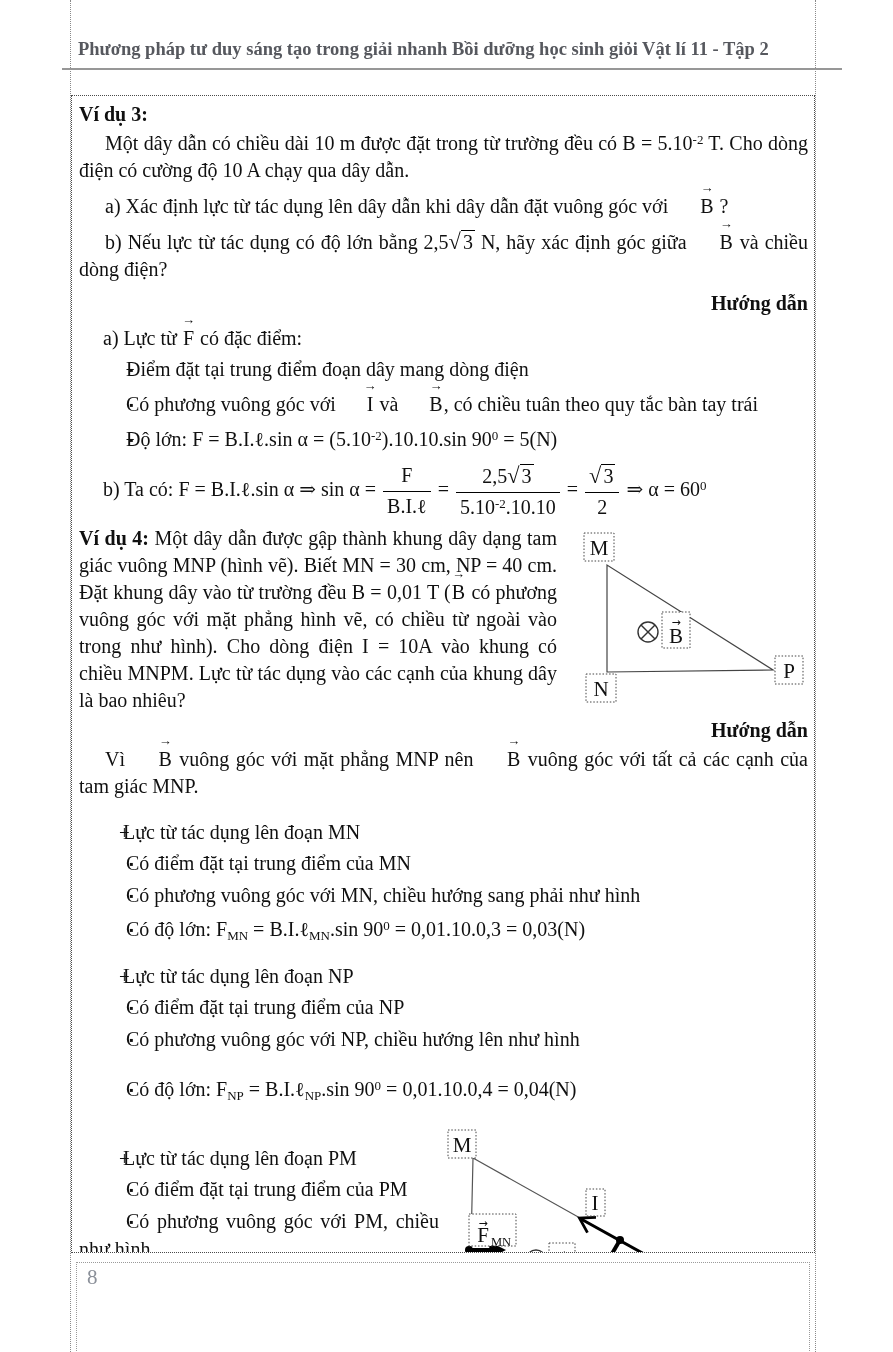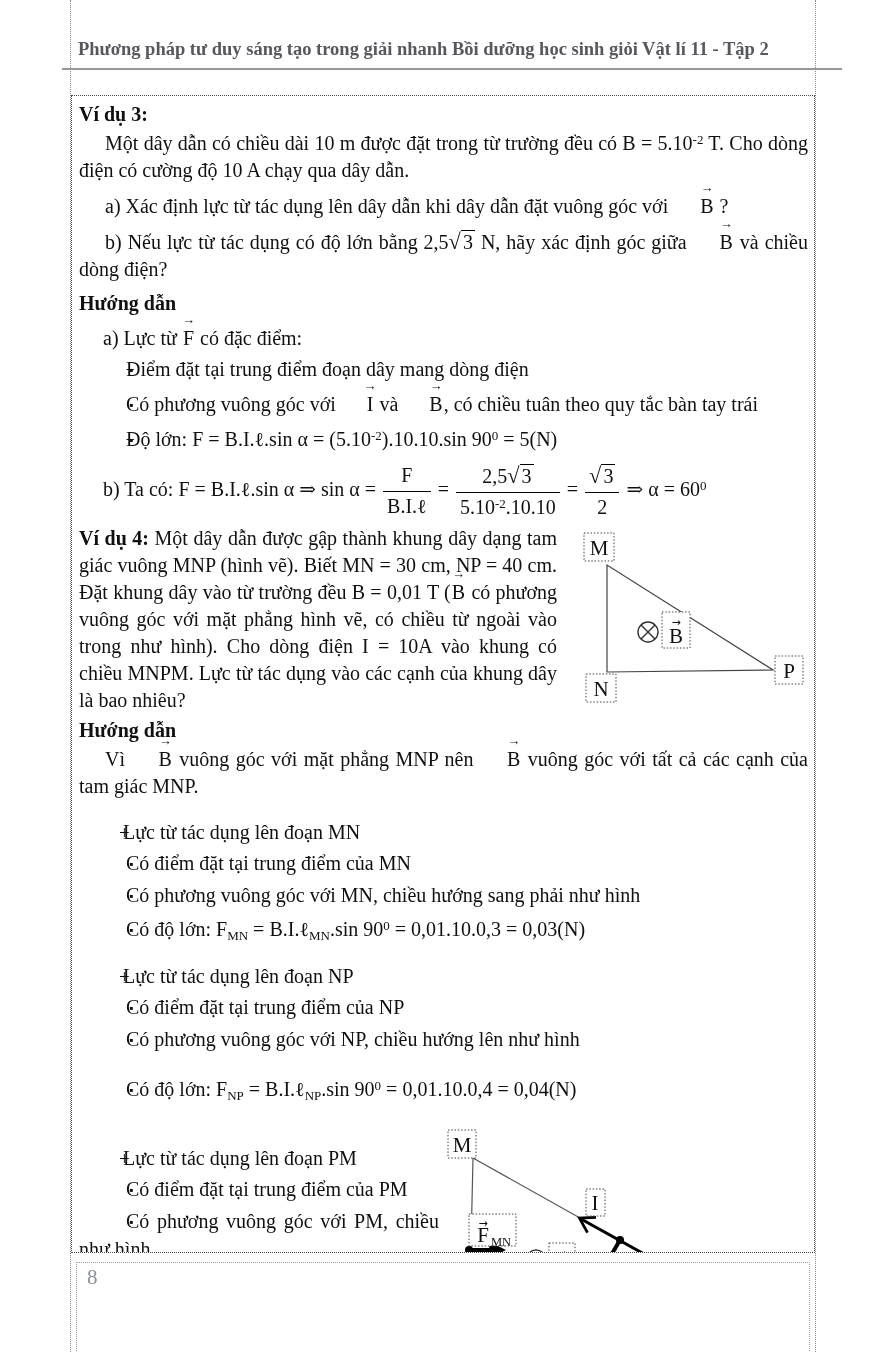--- a/index.html
+++ b/index.html
@@ -16,21 +16,21 @@
 
   
   .main{position:absolute;left:71px;top:95px;width:729px;height:1153px;border:1px dotted #4a4a4a;
         padding:3px 6px 0 7px;font-size:20px;line-height:27px;overflow:hidden;}
 
   .ex-title{font-weight:bold;}
   p{margin:0;}
   .para{margin:2px 0;}
   .indent{text-indent:26px;}
   .justify{text-align:justify;}
-  .h-guide{text-align:left;font-weight:bold;margin:7px 0 5px;}
+  .h-guide{text-align:right;font-weight:bold;margin:7px 0 5px;}
   .b-item{text-indent:25px;margin:4px 0;}
   .p-item{text-indent:20px;margin:19px 0 3px;}
   .bm{font-size:12px;display:inline-block;width:22px;vertical-align:2px;}
   .plusm{display:inline-block;width:24px;font-size:19px;}
 
   sup{font-size:13px;vertical-align:6px;line-height:0;}
   sub{font-size:13px;vertical-align:-4px;line-height:0;}
 
   .vec{position:relative;display:inline-block;padding:0 1px;}
   .vec .arr{position:absolute;top:-12px;left:50%;transform:translateX(-50%);font-size:13px;line-height:1;}

